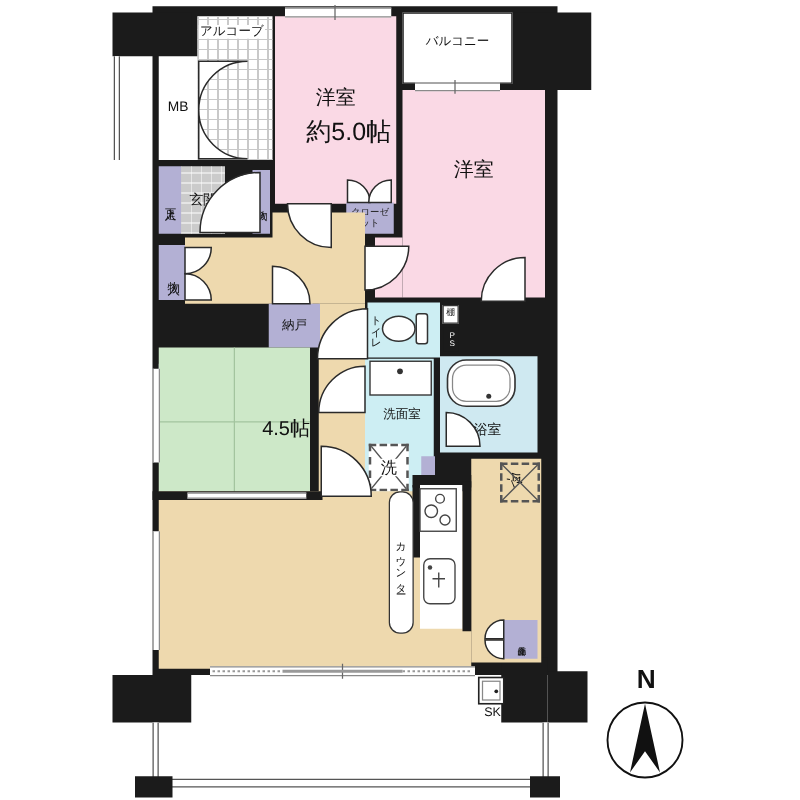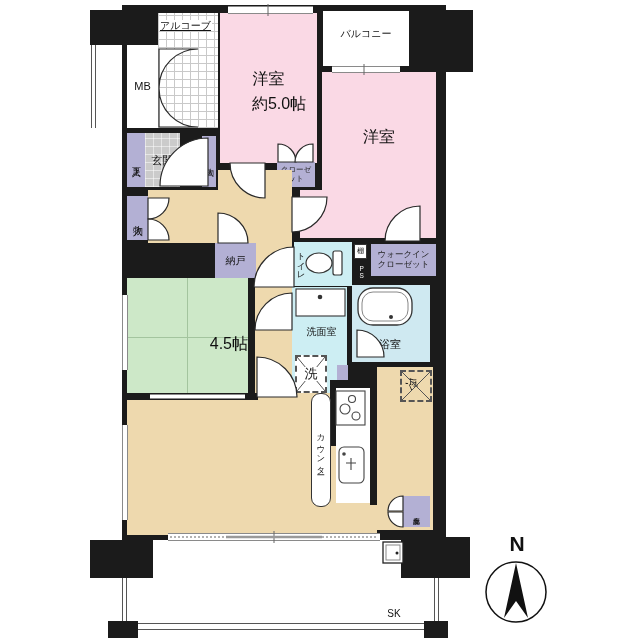--- a/index.html
+++ b/index.html
@@ -38,29 +38,29 @@
 <div id="stage">
 
   <div class="abs wall" style="left:122px;top:5px;width:324px;height:535px;"></div>
   <div class="abs wall" style="left:90px;top:10px;width:63px;height:35px;"></div>
   <div class="abs wall" style="left:410px;top:10px;width:63px;height:62px;"></div>
   <div class="abs wall" style="left:90px;top:540px;width:63px;height:38px;"></div>
   <div class="abs wall" style="left:401px;top:526px;width:37px;height:52px;"></div>
   <div class="abs wall" style="left:438px;top:537px;width:32px;height:41px;"></div>
 
   <div class="abs grid" style="left:158px;top:13px;width:60px;height:115px;"></div>
-  <div class="abs lbl" style="left:159px;top:20px;font-size:10px;text-decoration:underline;"><span class="chip">アルコーブ</span></div>
+  <div class="abs lbl" style="left:159px;top:20px;font-size:10px;"><span class="chip">アルコーブ</span></div>
   <div class="abs white room" style="left:127px;top:45px;width:31px;height:83px;">
     <span class="lbl" style="font-size:11px;">MB</span>
   </div>
   <div class="abs rail-v" style="left:91px;top:45px;width:5px;height:83px;"></div>
 
   <div class="abs pink" style="left:220px;top:13px;width:97px;height:150px;"></div>
   <div class="abs lbl" style="left:220px;top:70px;width:97px;text-align:center;font-size:16px;">洋室</div>
-  <div class="abs lbl" style="left:220px;top:95px;width:118px;text-align:center;font-size:16px;">約5.0帖</div>
+  <div class="abs lbl" style="left:220px;top:95px;width:118px;text-align:center;font-size:20px;">約5.0帖</div>
 
   <div class="abs white" style="left:322px;top:10px;width:88px;height:57px;border:1.5px solid #1b1b1b;"></div>
   <div class="abs lbl" style="left:322px;top:28px;width:88px;text-align:center;font-size:10px;">バルコニー</div>
 
   <div class="abs pink" style="left:322px;top:72px;width:114px;height:166px;"></div>
   <div class="abs pink" style="left:300px;top:190px;width:22px;height:48px;"></div>
   <div class="abs lbl" style="left:322px;top:128px;width:114px;text-align:center;font-size:16px;">洋室</div>
 
   <div class="abs purple room" style="left:277px;top:162px;width:38px;height:25px;">
     <span class="lbl" style="font-size:7.5px;width:32px;color:#222;">クローゼット</span>
@@ -97,23 +97,20 @@
   <div class="abs lbl" style="left:127px;top:335px;width:121px;text-align:right;font-size:16px;">4.5帖</div>
 
   <div class="abs cyan" style="left:294px;top:242px;width:58px;height:44px;">
     <span class="vt lbl" style="position:absolute;left:3px;top:4px;font-size:8.5px;">トイレ</span>
   </div>
   <div class="abs white room" style="left:354px;top:244px;width:13px;height:15px;border:1px solid #333;">
     <span class="lbl" style="font-size:7px;">棚</span>
   </div>
   <div class="abs room" style="left:355px;top:262px;width:12px;height:19px;background:#1b1b1b;color:#fff;">
     <span class="vt lbl" style="font-size:6.5px;">PS</span>
-  </div>
-  <div class="abs purple room" style="left:371px;top:244px;width:65px;height:32px;">
-    <span class="lbl" style="font-size:8.5px;width:58px;color:#222;">ウォークインクローゼット</span>
   </div>
 
   <div class="abs cyan" style="left:292px;top:287px;width:55px;height:110px;"></div>
   <div class="abs lbl" style="left:292px;top:326px;width:59px;text-align:center;font-size:10px;">洗面室</div>
   <div class="abs white dashedbox room" style="left:295px;top:355px;width:32px;height:38px;">
     <span class="lbl" style="font-size:13px;background:#fff;padding:0 1px;z-index:2;">洗</span>
   </div>
   <div class="abs purple" style="left:337px;top:365px;width:11px;height:15px;"></div>
 
   <div class="abs bathblue" style="left:352px;top:285px;width:78px;height:77px;"></div>
@@ -143,21 +140,21 @@
   <div class="abs win-h" style="left:332px;top:66px;width:68px;height:7px;"></div>
   <div class="abs win-v" style="left:122px;top:295px;width:6px;height:75px;"></div>
   <div class="abs win-v" style="left:122px;top:425px;width:6px;height:95px;"></div>
   <div class="abs win-h" style="left:168px;top:533px;width:212px;height:8px;"></div>
 
   <div class="abs rail-v" style="left:122px;top:578px;width:5px;height:45px;"></div>
   <div class="abs rail-v" style="left:434px;top:578px;width:5px;height:45px;"></div>
   <div class="abs rail-h" style="left:110px;top:623px;width:338px;height:7px;"></div>
   <div class="abs wall" style="left:108px;top:621px;width:30px;height:17px;"></div>
   <div class="abs wall" style="left:424px;top:621px;width:24px;height:17px;"></div>
-  <div class="abs lbl" style="left:382px;top:565px;width:24px;text-align:center;font-size:10px;margin-top:43px;">SK</div>
+  <div class="abs lbl" style="left:382px;top:565px;width:24px;text-align:center;font-size:10px;">SK</div>
 
   <div class="abs lbl" style="left:504px;top:532px;width:26px;text-align:center;font-size:21px;font-weight:600;">N</div>
 
   <svg class="overlay" width="640" height="640" viewBox="0 0 640 640">
     <g fill="#ffffff" stroke="#2a2a2a" stroke-width="1.2">
       <path d="M159,49 L159,88 A39,39 0 0 1 198,49 Z"></path>
       <path d="M159,127 L159,88 A39,39 0 0 0 198,127 Z"></path>
       <path d="M208,186 L208,138 A48,48 0 0 0 160,186 Z"></path>
       <path d="M148,198 L169,198 A21,21 0 0 1 148,219 Z"></path>
       <path d="M148,240 L169,240 A21,21 0 0 0 148,219 Z"></path>

